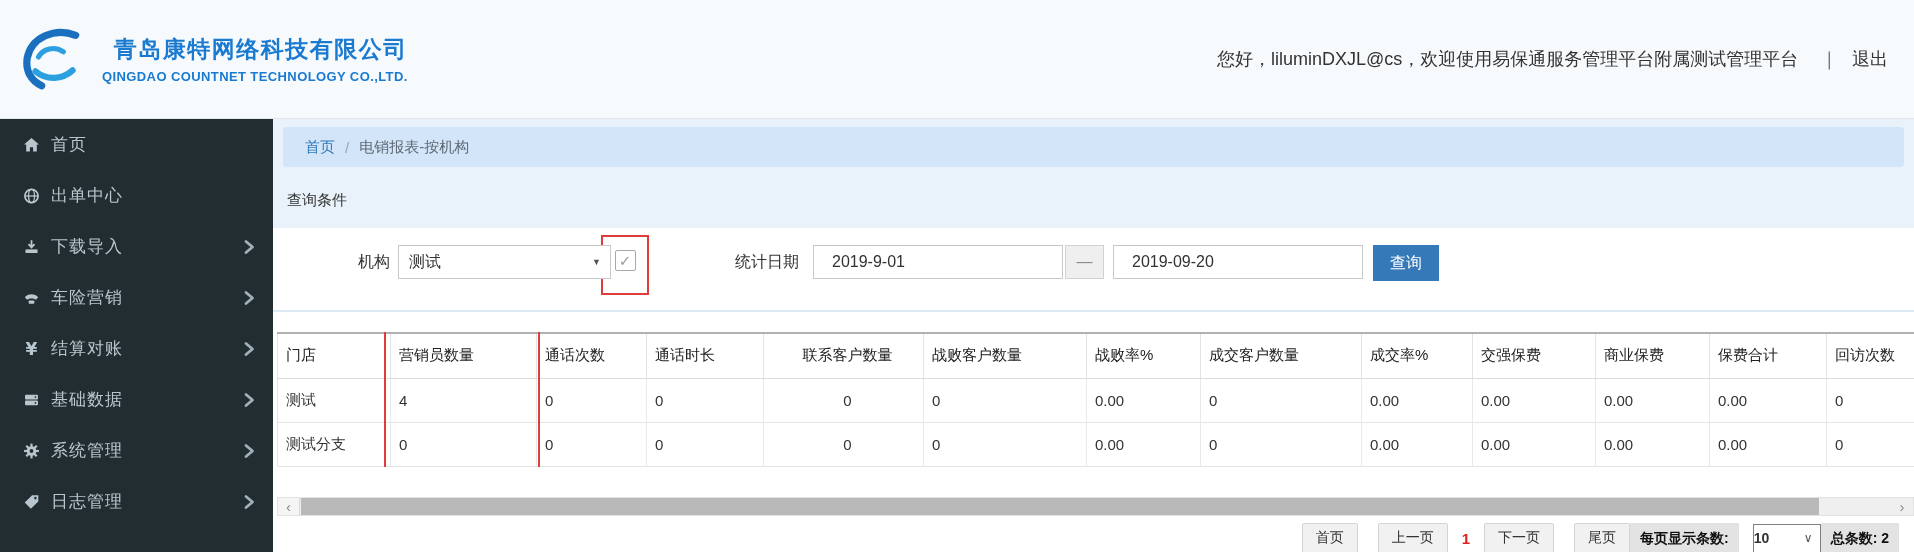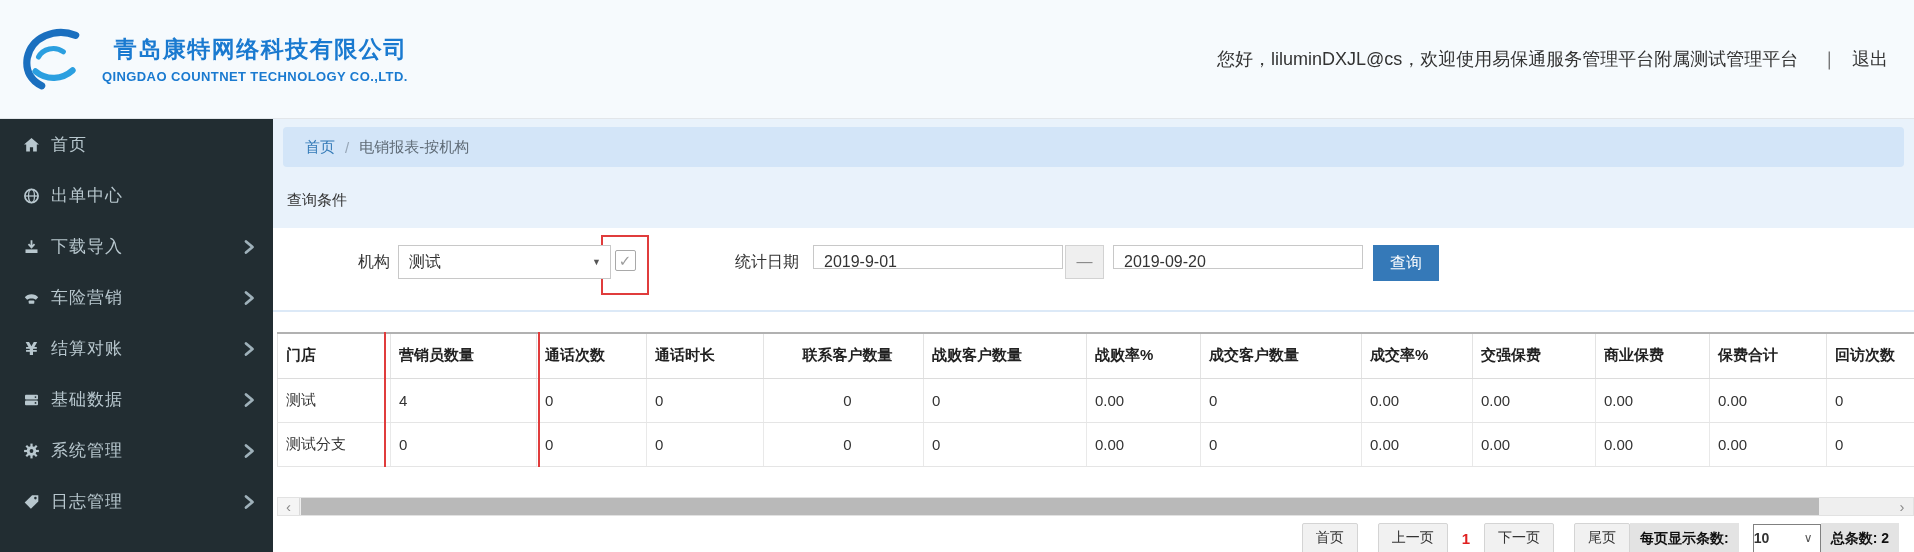--- a/index.html
+++ b/index.html
@@ -46,34 +46,34 @@
   .f-label{line-height:34px;color:#333;}
   .select-box{position:relative;width:213px;height:34px;border:1px solid #c8c8c8;background:#fff;
     margin-left:8px;line-height:32px;padding-left:10px;cursor:pointer;}
   .select-box .caret{position:absolute;right:9px;top:0;font-size:9px;color:#555;line-height:32px;}
   .anno-box{width:48px;height:60px;margin-left:-10px;margin-top:-10px;
     border:2px solid var(--annotation);}
   .checkbox{width:21px;height:21px;border:1px solid #a9a9a9;border-radius:2px;background:#fff;
     margin:13px auto 0;display:flex;align-items:center;justify-content:center;cursor:pointer;}
   .checkbox .check{color:#9b9b9b;font-size:15px;line-height:1;}
   .date-label{margin-left:86px;line-height:34px;}
-  .input{height:24px;border:1px solid #c8c8c8;background:#fff;line-height:32px;padding-left:10px;color:#333;}
+  .input{height:34px;border:1px solid #c8c8c8;background:#fff;line-height:32px;padding-left:18px;color:#333;}
   .date-from{width:250px;margin-left:14px;}
   .date-sep{width:39px;height:34px;margin-left:2px;background:#efefef;border:1px solid #d2d2d2;
     text-align:center;line-height:32px;color:#888;}
   .date-to{width:250px;margin-left:9px;}
   .btn-primary{width:66px;height:36px;margin-left:10px;background:#3579b8;color:#fff;border:none;
     font-size:16px;cursor:pointer;font-family:inherit;}
   .panel-divider{height:2px;background:#dce9f7;}
 
   
   .table-zone{position:relative;margin:20px 0 0 4px;width:1637px;overflow:hidden;}
   table{border-collapse:collapse;table-layout:fixed;width:1669px;border-top:2px solid #b1b1b1;
     border-left:1px solid #e3e3e3;background:#fff;}
-  th{height:45px;text-align:left;padding-left:8px;font-size:15px;color:#222;font-weight:bold;
+  th{height:45px;text-align:left;padding-left:8px;font-size:15px;color:#222;font-weight:normal;
     border-right:1px solid #e3e3e3;border-bottom:1px solid #dcdcdc;}
   td{height:44px;padding-left:8px;font-size:15px;color:#333;
     border-right:1px solid #e9e9e9;border-bottom:1px solid #e5e5e5;}
   th:nth-child(1),td:nth-child(1){width:113px;}
   th:nth-child(2),td:nth-child(2){width:146px;}
   th:nth-child(3),td:nth-child(3){width:110px;}
   th:nth-child(4),td:nth-child(4){width:117px;}
   th:nth-child(5),td:nth-child(5){width:160px;text-align:center;}
   th:nth-child(6),td:nth-child(6){width:163px;}
   th:nth-child(7),td:nth-child(7){width:114px;}

